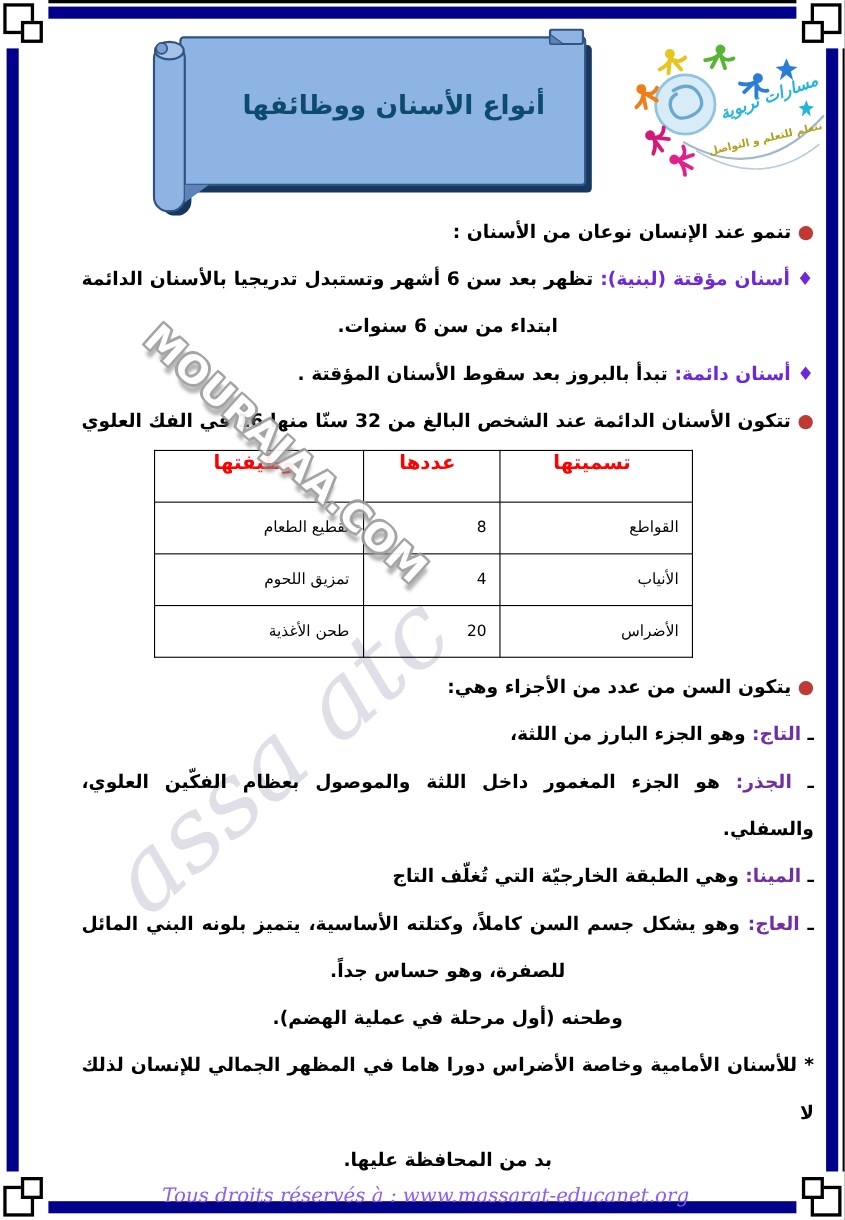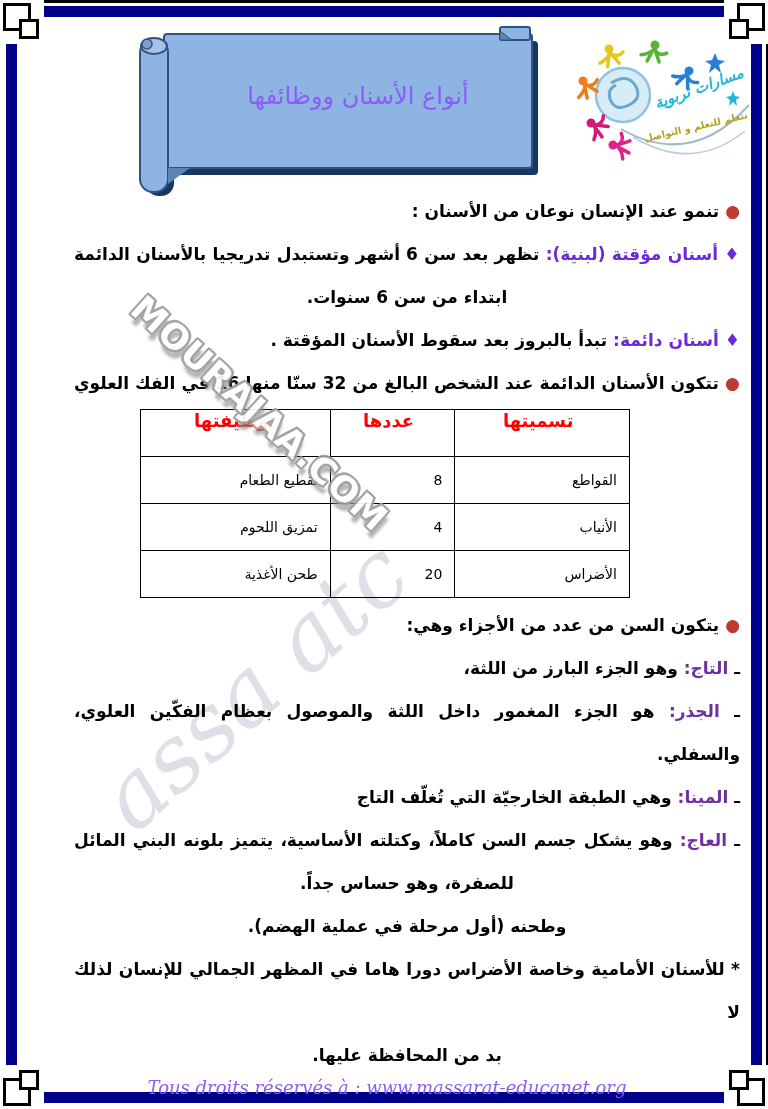--- a/index.html
+++ b/index.html
@@ -13,21 +13,21 @@
   .corner{position:absolute;width:44px;height:44px;background:#fff;z-index:4;}
   .corner .sq{position:absolute;border:3px solid #000;background:#fff;box-sizing:border-box;}
   .corner .sq.a{left:3px;top:3px;width:28px;height:28px;}
   .corner .sq.b{left:19px;top:19px;width:20px;height:20px;}
   .c-tl{left:0;top:0;} .c-tr{right:0;top:0;transform:rotate(90deg);}
   .c-br{right:0;bottom:0;transform:rotate(180deg);} .c-bl{left:0;bottom:0;transform:rotate(270deg);}
 
   
   .banner{position:absolute;left:134px;top:26px;width:410px;height:172px;z-index:3;}
   .banner-title{position:absolute;left:46px;right:8px;top:56px;text-align:center;
-                font-size:24px;font-weight:normal;color:#8b5cf6;direction:rtl;}
+                font-size:24px;font-weight:bold;color:#0c4a6e;direction:rtl;}
 
   
   .logo{position:absolute;left:573px;top:33px;width:187px;height:172px;z-index:3;}
   .logo-text1{position:absolute;left:66px;top:46px;width:120px;transform:rotate(-20deg);
               color:#25b5d8;font-size:15px;font-weight:bold;font-style:italic;direction:rtl;text-align:center;}
   .logo-text2{position:absolute;left:56px;top:88px;width:134px;transform:rotate(-13deg);
               color:#b0a01c;font-size:9.5px;font-weight:bold;direction:rtl;text-align:center;}
 
   
   .wm-main{position:absolute;left:150px;top:288px;z-index:6;transform:rotate(42deg);transform-origin:left top;

